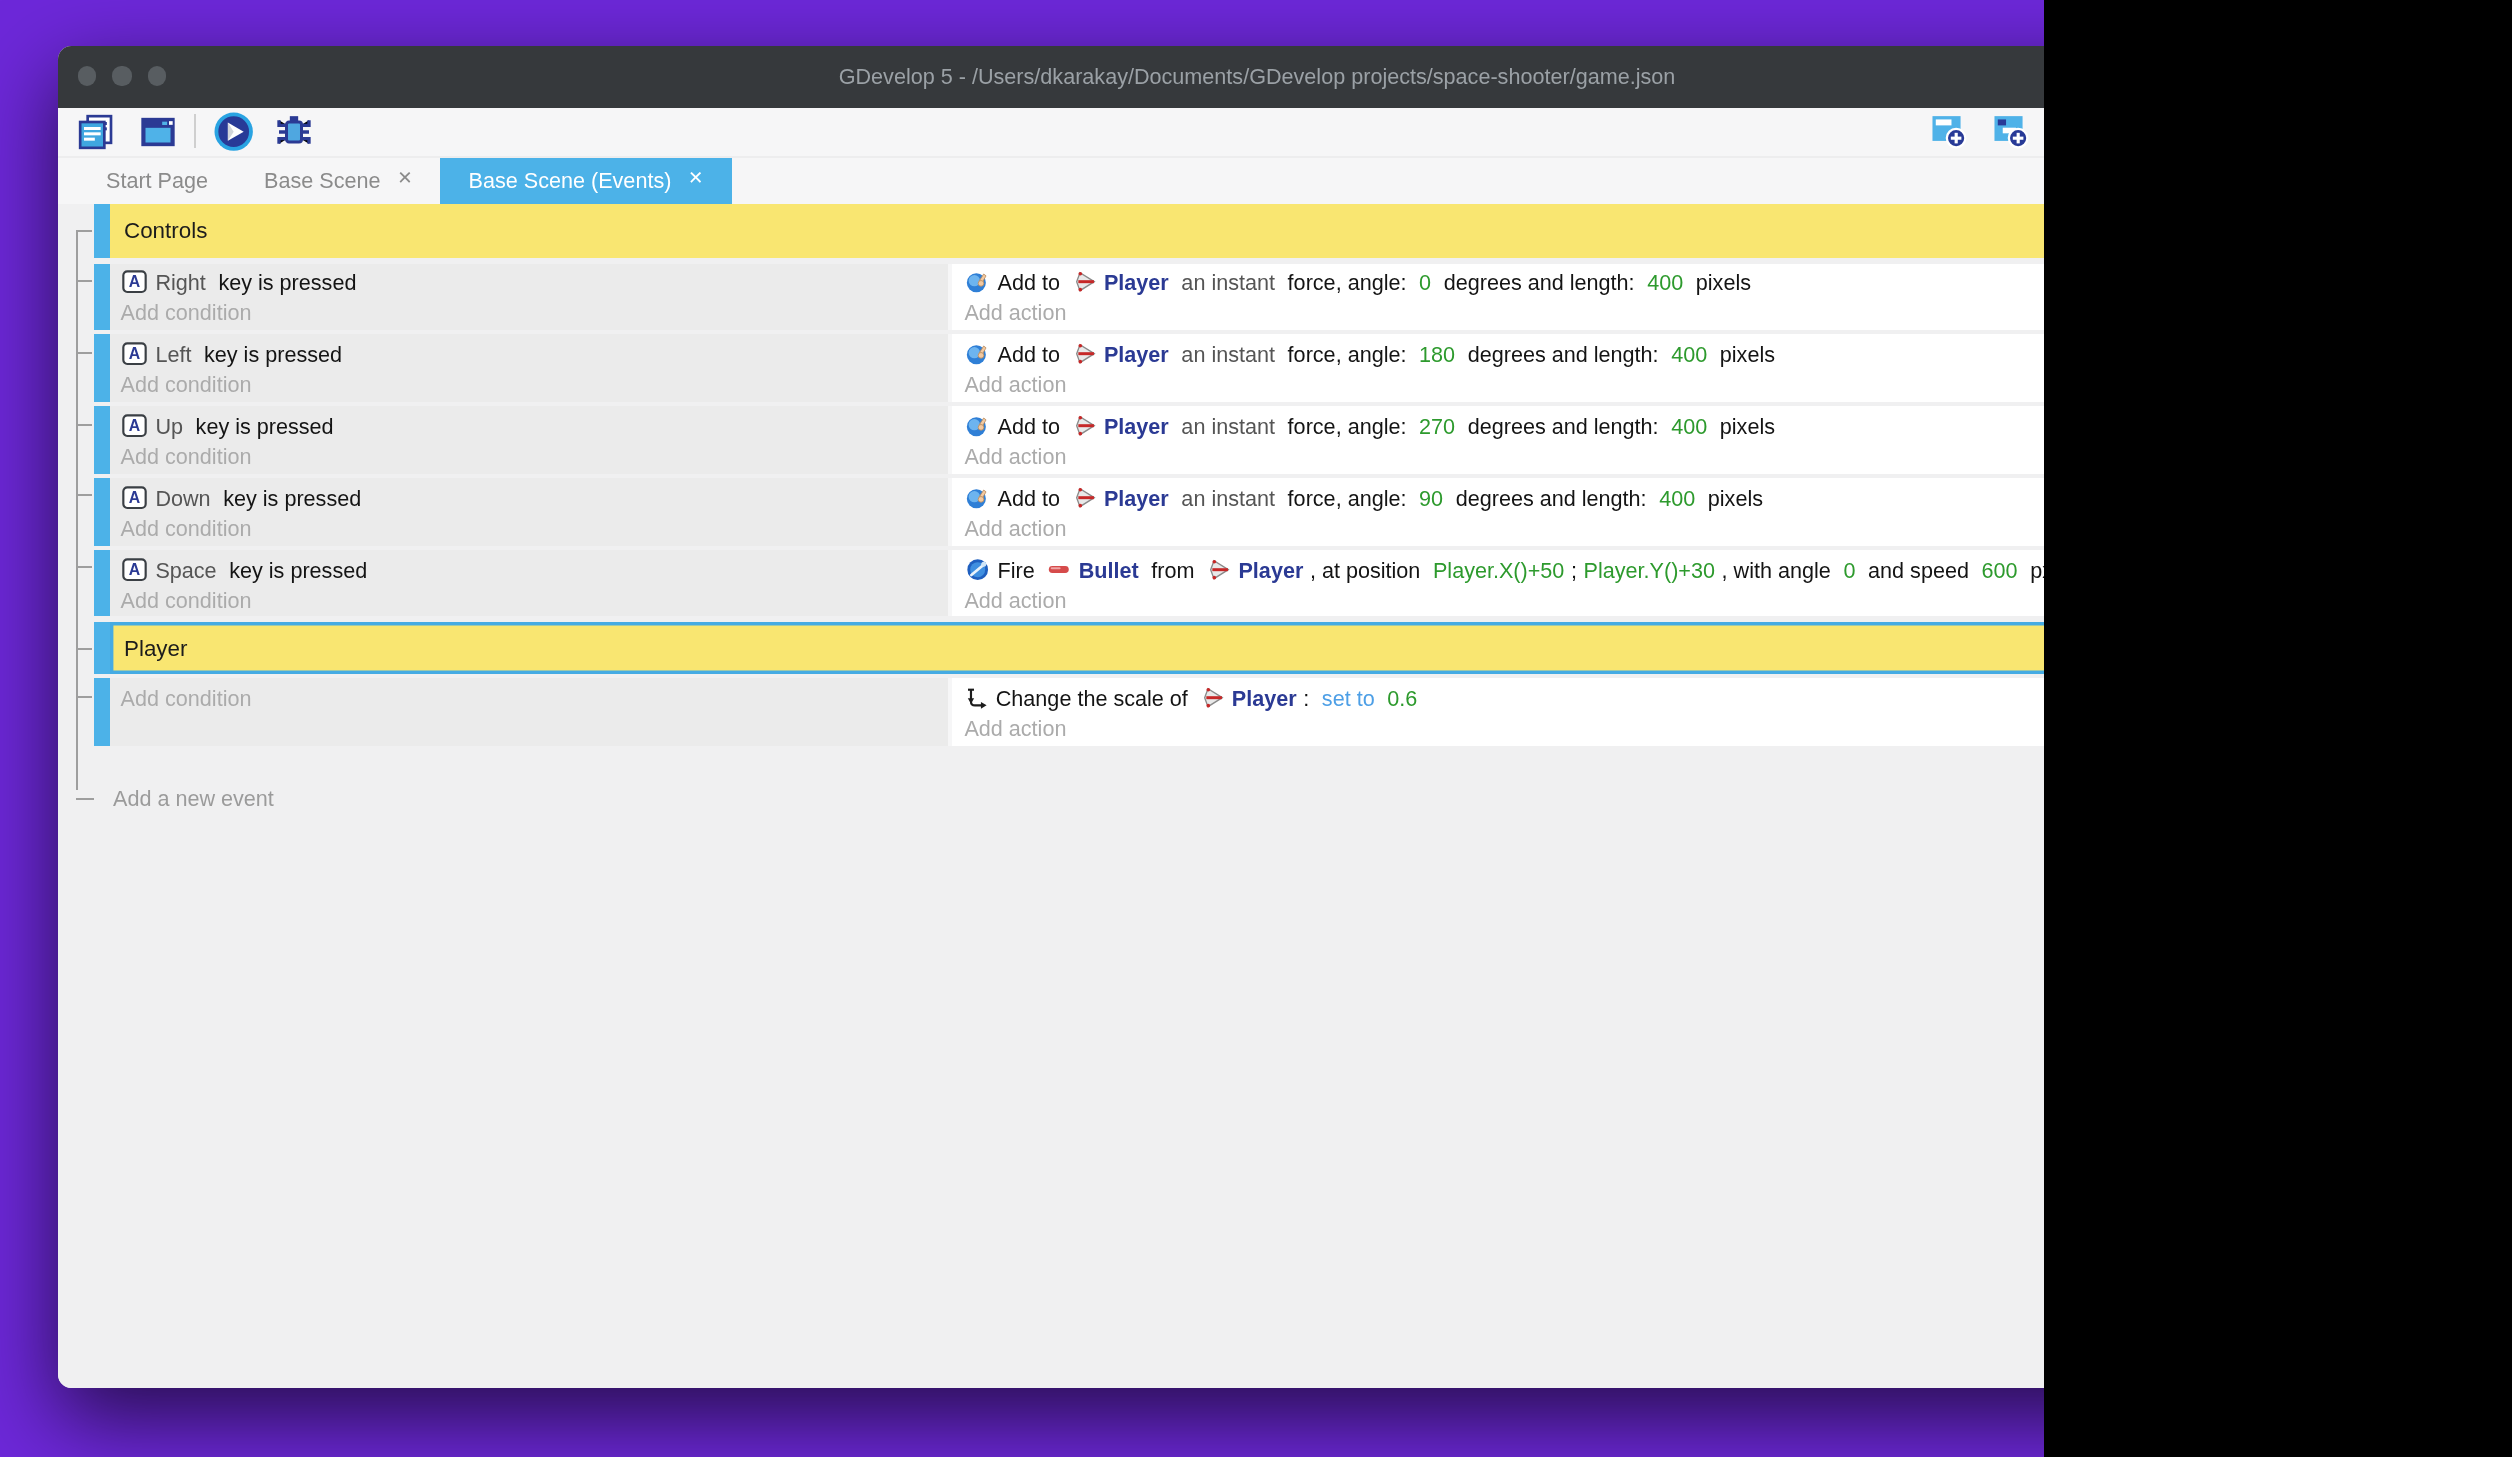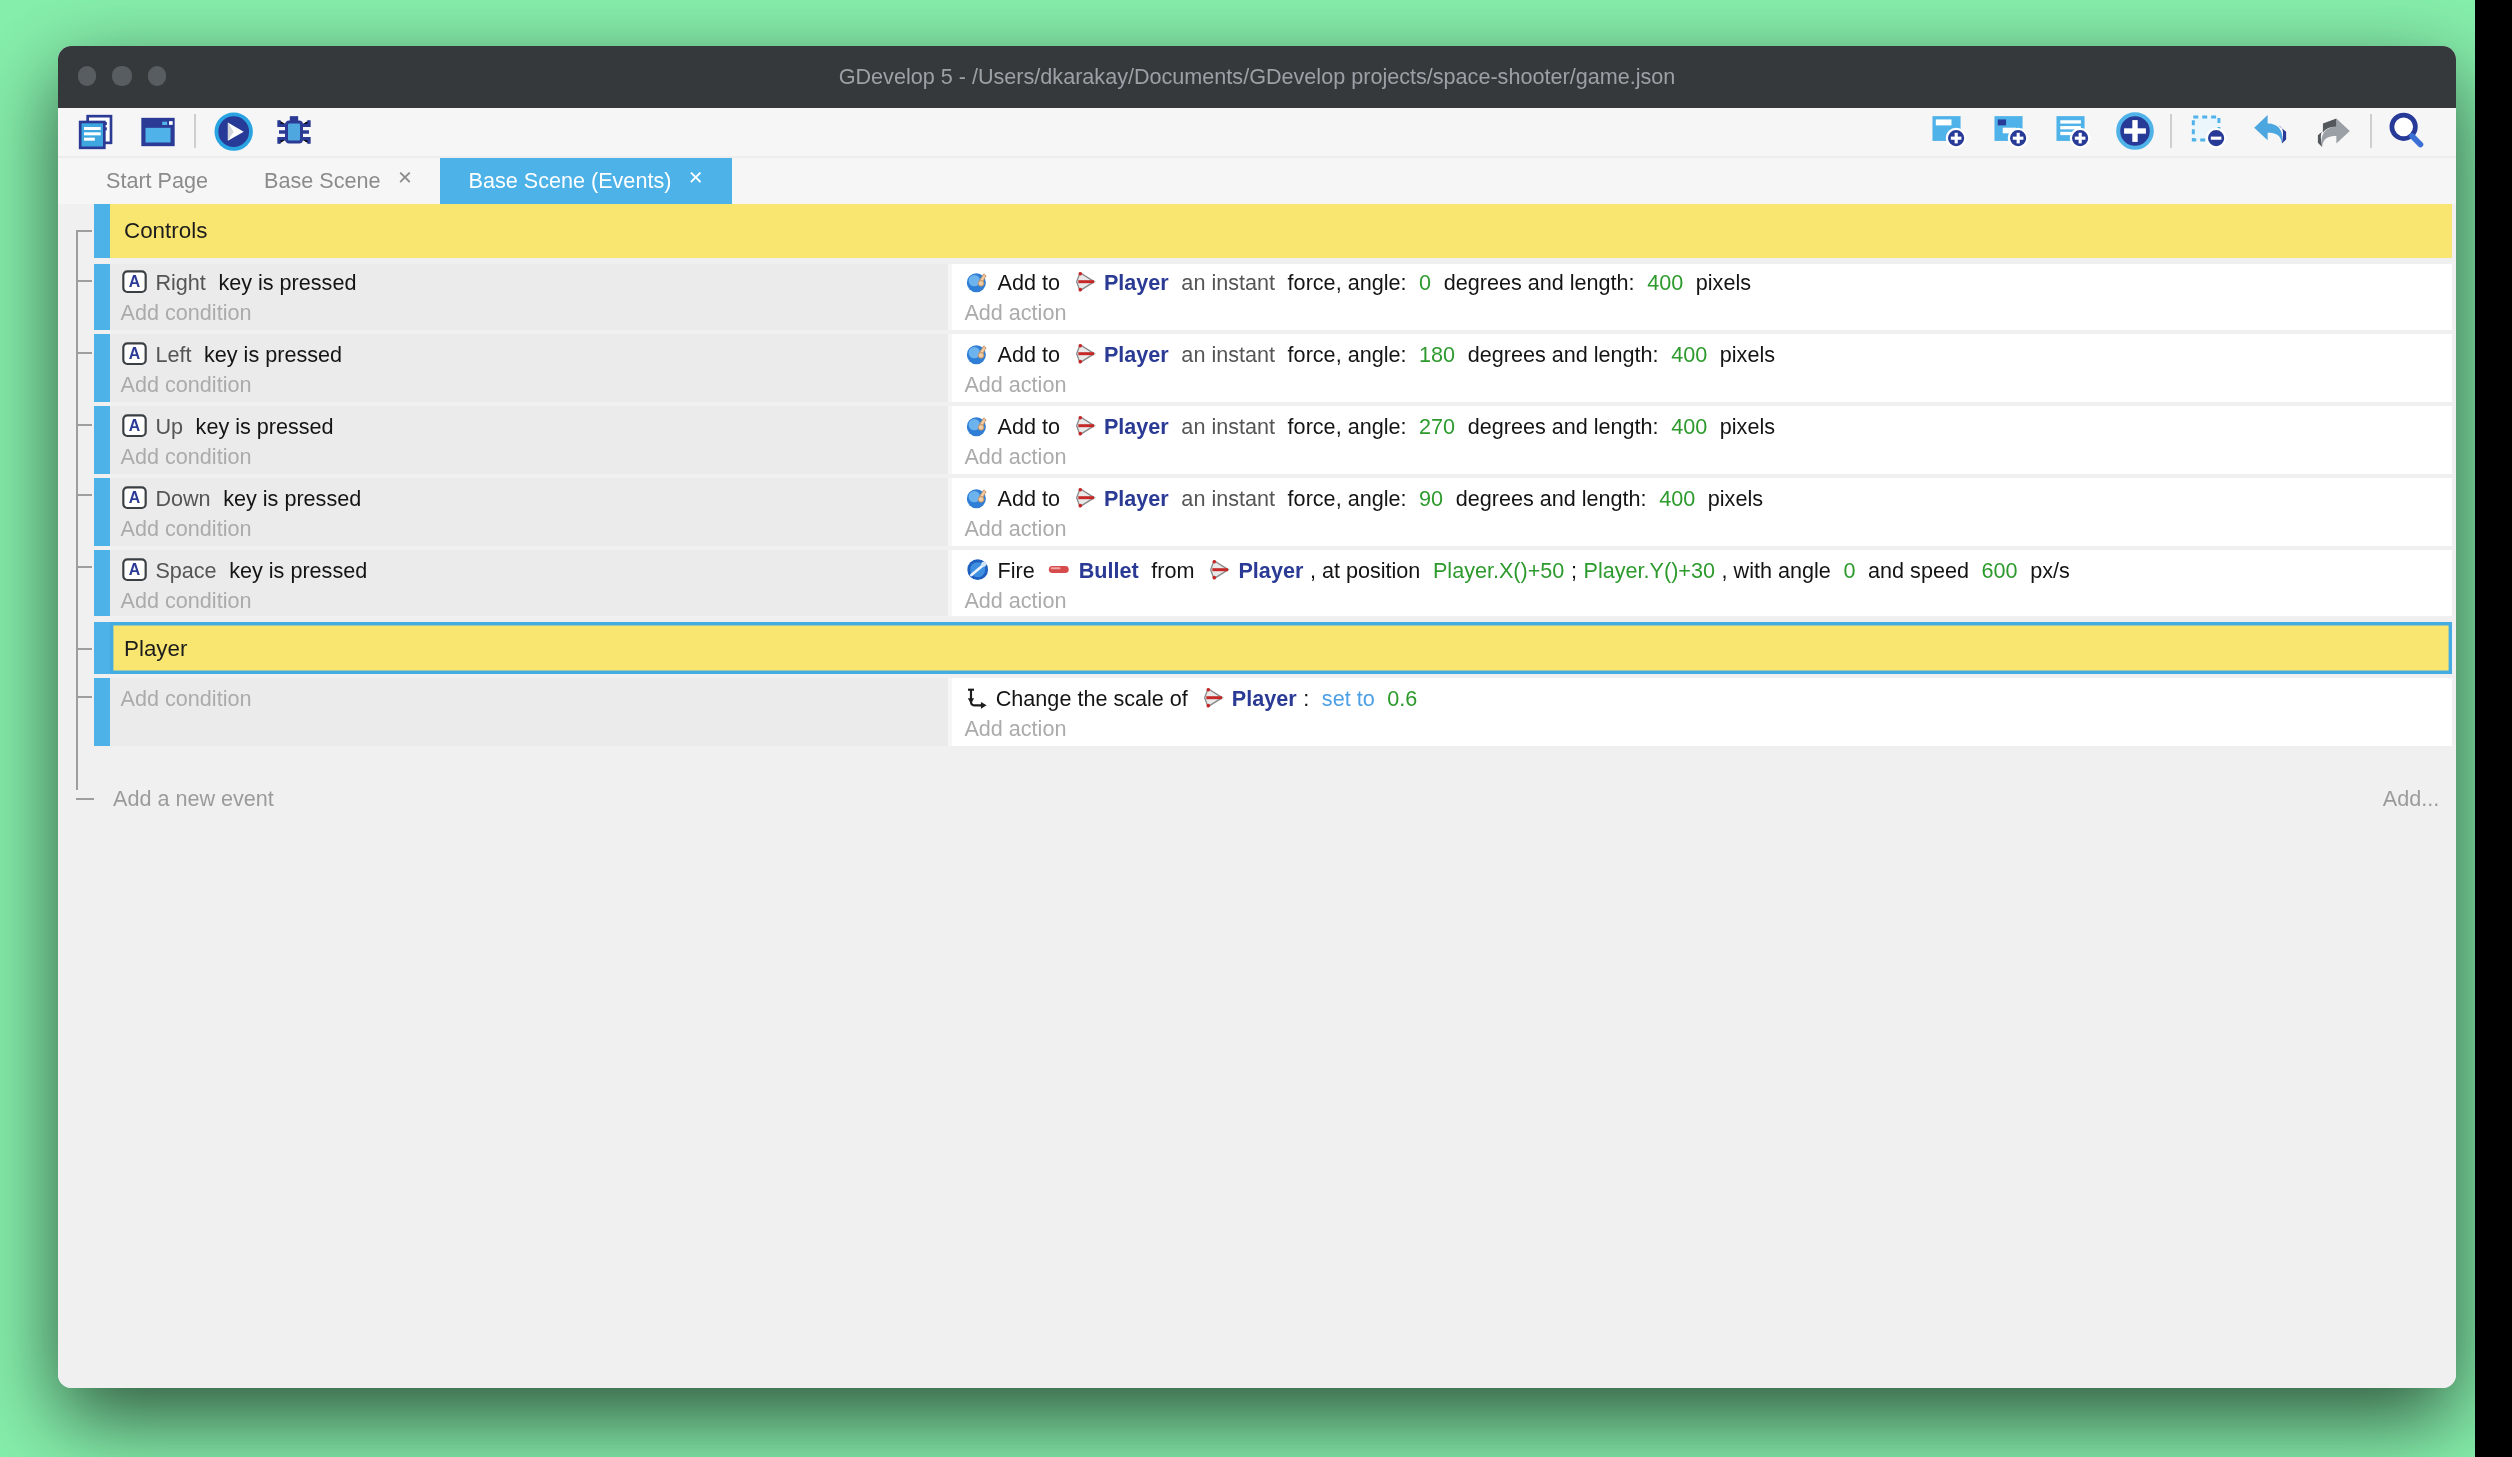--- a/index.html
+++ b/index.html
@@ -1,16 +1,16 @@
 <!DOCTYPE html>
 <html style="font-size:13.3px"><head>
 <meta charset="utf-8">
 <style>
   html,body{margin:0;padding:0;background:#000;}
-  .viewport{position:relative;width:2460px;height:1458px;background:#86efac;overflow:hidden;padding-left:15px;}
+  .viewport{position:relative;width:2044px;height:1458px;background:#6d28d9;overflow:hidden;}
   .scale{position:absolute;left:0;top:0;width:1256px;height:729px;transform:scale(2);transform-origin:0 0;
          font-family:"Liberation Sans",sans-serif;-webkit-font-smoothing:antialiased;}
   .window{position:absolute;left:29px;top:22.5px;width:1199px;height:671px;background:#f0f0f1;border-radius:6.7px;overflow:hidden;box-shadow:0 15px 42px rgba(0,0,0,.65);}
   
   .titlebar{position:relative;height:31px;background:#36393c;display:flex;align-items:center;justify-content:center;}
   .lights{position:absolute;left:10px;top:0;height:100%;display:flex;align-items:center;gap:8.3px;}
   .light{width:9.2px;height:9.2px;border-radius:50%;background:#585d61;}
   .title-text{color:#9ba1a6;font-size:10.8px;white-space:nowrap;}
   
   .toolbar{height:24px;background:#f6f6f7;display:flex;align-items:center;padding:0 13.3px 0 8.3px;border-bottom:0.8px solid #ededee;}

